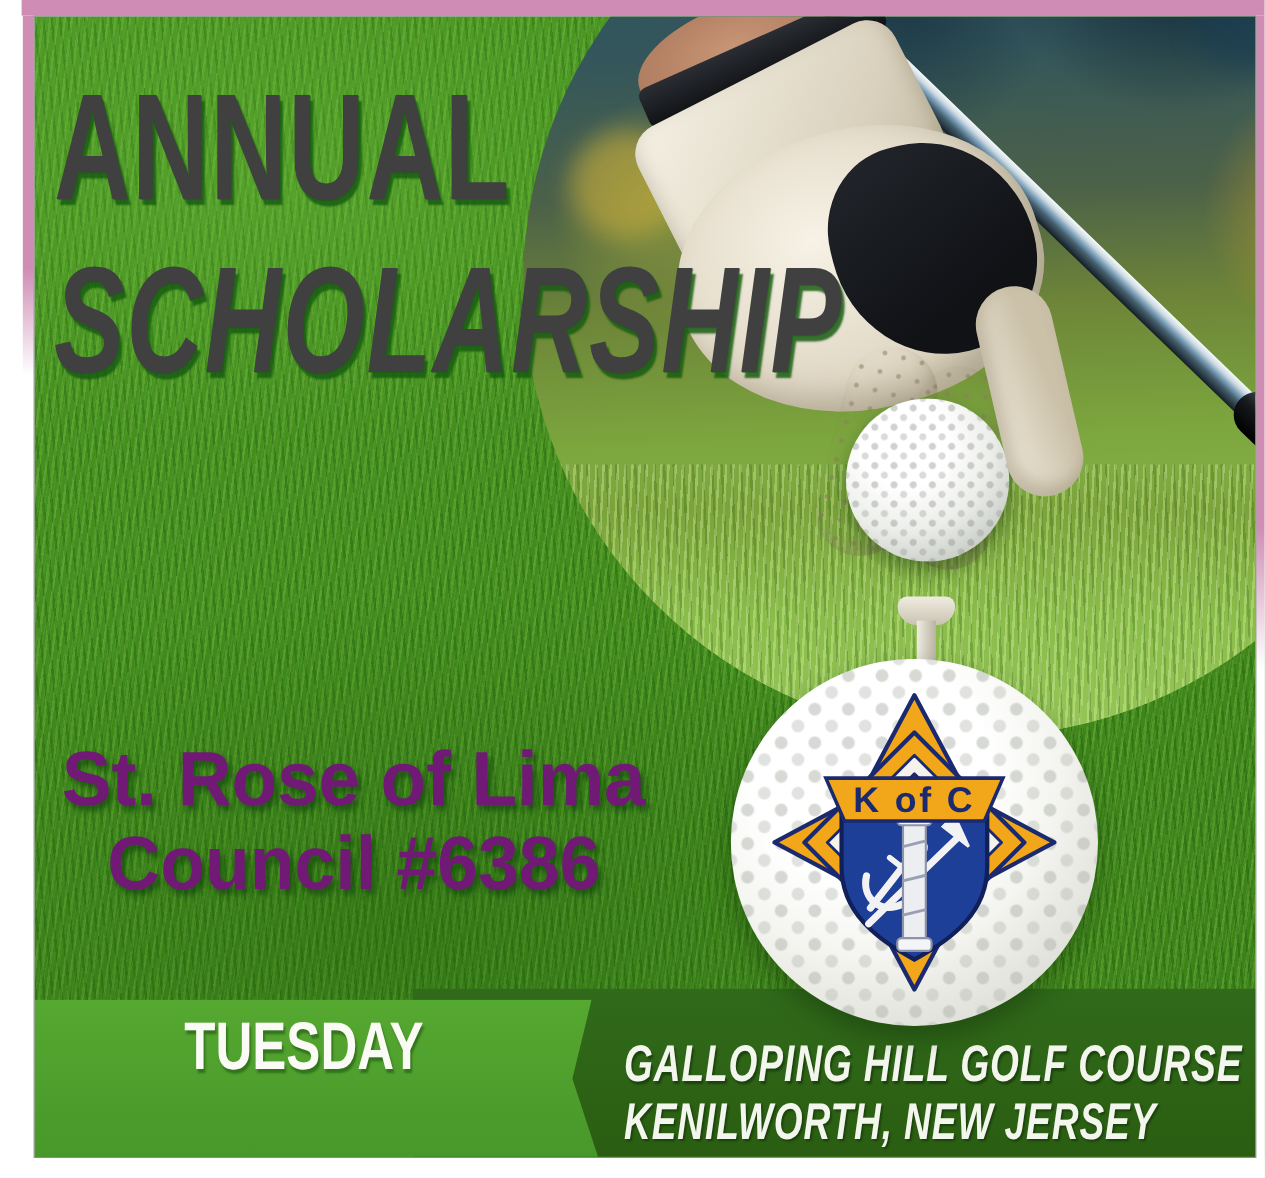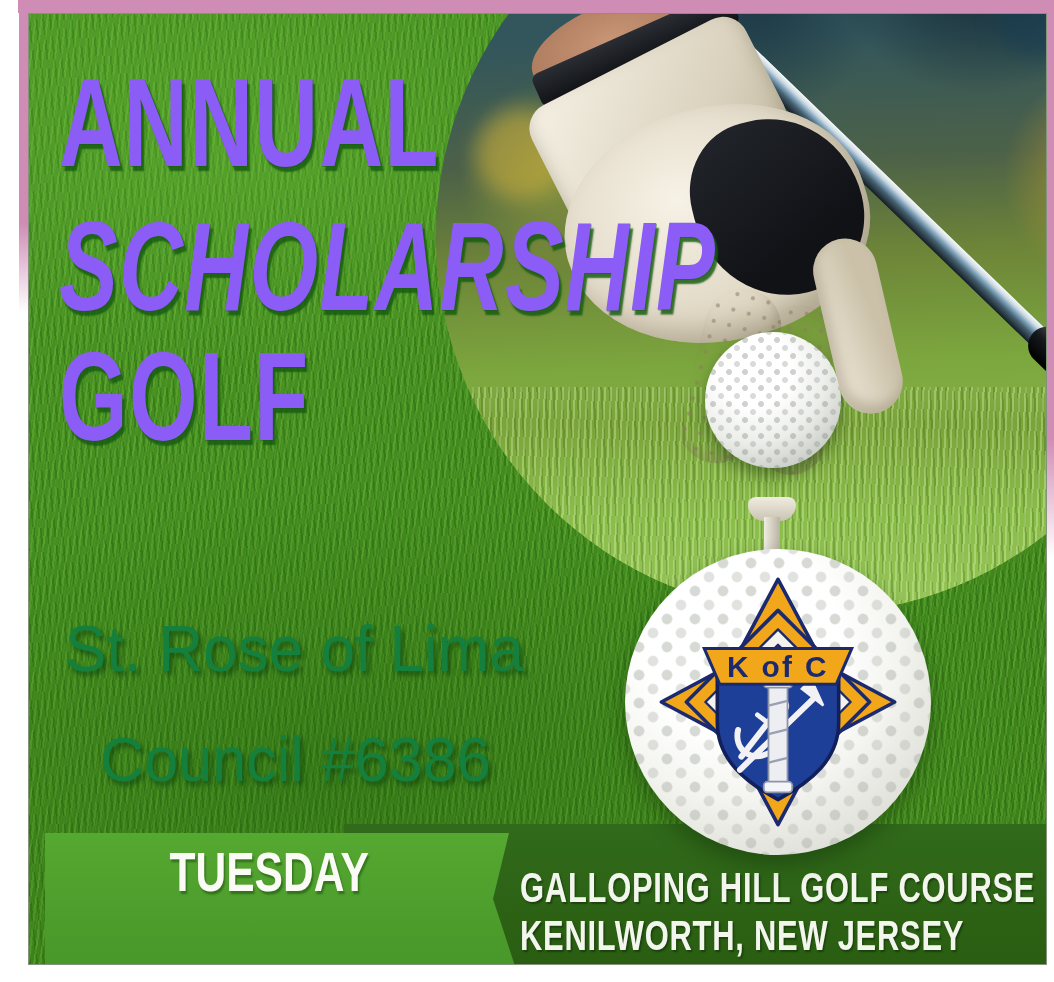--- a/index.html
+++ b/index.html
@@ -96,55 +96,55 @@
     background-position:0 0, 0 0, 8px 8px, 0 0;
     box-shadow:0 8px 16px rgba(15,40,8,.4); }
 
   
   .tee-cup  { position:absolute; left:312px; top:638px; width:48px; height:24px;
               border-radius:8px 8px 16px 16px; background:linear-gradient(180deg,#f0ece0,#c9c3b2); }
   .tee-stem { position:absolute; left:328px; top:658px; width:16px; height:52px;
               border-radius:0 0 6px 6px; background:linear-gradient(90deg,#efece1,#b9b3a2); }
 
   
-  .headline-line { position:absolute; left:30px; color:#8b5cf6; font-weight:700;
+  .headline-line { position:absolute; left:16px; color:#404040; font-weight:700;
                    font-size:126px; line-height:1; letter-spacing:2px; white-space:nowrap; z-index:4; }
   .headline-line > span { display:inline-block; transform:scaleX(.70); transform-origin:0 50%;
                    text-shadow:4px 5px 2px rgba(24,92,18,.85), 1px 1px 0 rgba(24,92,18,.5); }
   .hl1 { top:46px; }  .hl2 { top:190px;font-style:italic; }  .hl3 { top:320px; }  .hl4 { top:436px; }
 
   
-  .org { position:absolute; left:0; width:532px; text-align:center; color:#15803d; font-weight:400;
+  .org { position:absolute; left:0; width:532px; text-align:center; color:#701a75; font-weight:700;
          z-index:4; white-space:nowrap; }
   .org > span { display:inline-block; transform:scaleX(.97);
          text-shadow:3px 4px 5px rgba(18,70,12,.75); }
   .org1 { top:598px; font-size:64px; }
-  .org2 { top:670px; font-size:63px;margin-top:39px; }
+  .org2 { top:670px; font-size:63px; }
 
   
   .venue-panel { position:absolute; left:315px; top:810px; width:704px; height:142px; z-index:2;
-                 background:linear-gradient(180deg,#316a1b,#2a5d11); }
+                 background:linear-gradient(180deg,#316a1b,#2a5d11);font-style:italic; }
   .venue-line { position:absolute; left:176px; color:#f3f6ec; font-weight:700; font-size:43px;
                 line-height:1; white-space:nowrap; }
   .venue-line > span { display:inline-block; transform:scaleX(.72); transform-origin:0 50%;
                 letter-spacing:1px; text-shadow:2px 2px 2px rgba(10,35,5,.5); }
   .vl1 { top:42px; } .vl2 { top:90px; }
 
   
-  .date-ribbon { position:absolute; left:16px; top:819px; width:470px; height:133px; z-index:5;
+  .date-ribbon { position:absolute; left:0; top:819px; width:470px; height:133px; z-index:5;
                  background:linear-gradient(180deg,#55a830,#48972a);
                  clip-path:polygon(0 0, 464px 0, 448px 66px, 470px 133px, 0 133px); }
   .date-line { position:absolute; left:0; width:448px; text-align:center; color:#fbfbf5;
                font-weight:700; font-size:56px; line-height:1; white-space:nowrap; }
   .date-line > span { display:inline-block; transform:scaleX(.76);
                text-shadow:2px 3px 2px rgba(15,60,8,.45); }
   .dl1 { top:11px; } .dl2 { top:71px; }
 
   
-  .kofc-ball { position:absolute; left:596px; top:535px; width:306px; height:306px; border-radius:50%;
+  .kofc-ball { position:absolute; left:580px; top:535px; width:306px; height:306px; border-radius:50%;
                z-index:6; display:flex; align-items:center; justify-content:center;
     background-image:
       radial-gradient(rgba(175,180,172,.5) 4.5px, transparent 6px),
       radial-gradient(rgba(175,180,172,.38) 4.5px, transparent 6px),
       radial-gradient(circle at 38% 30%, #ffffff 0 34%, #f4f4f0 55%, #e0e1da 78%, #c2c6bd 100%);
     background-size:28px 28px, 28px 28px, auto;
     background-position:0 0, 14px 14px, 0 0;
     box-shadow:0 10px 20px rgba(12,40,6,.38); }
 
   .emblem { width:238px; height:250px; }
@@ -182,21 +182,20 @@
       <div class="finger f1"></div>
       <div class="finger f2"></div>
       <div class="ball-small"></div>
       <div class="thumb"></div>
       <div class="tee-cup"></div>
       <div class="tee-stem"></div>
     </div>
 
     <div class="headline-line hl1"><span>ANNUAL</span></div>
     <div class="headline-line hl2"><span>SCHOLARSHIP</span></div>
-    <div class="headline-line hl3"><span>GOLF</span></div>
 
     <div class="org org1"><span>St. Rose of Lima</span></div>
     <div class="org org2"><span>Council #6386</span></div>
 
     <div class="venue-panel">
       <div class="venue-line vl1"><span>GALLOPING HILL GOLF COURSE</span></div>
       <div class="venue-line vl2"><span>KENILWORTH, NEW JERSEY</span></div>
     </div>
 
     <div class="date-ribbon">

